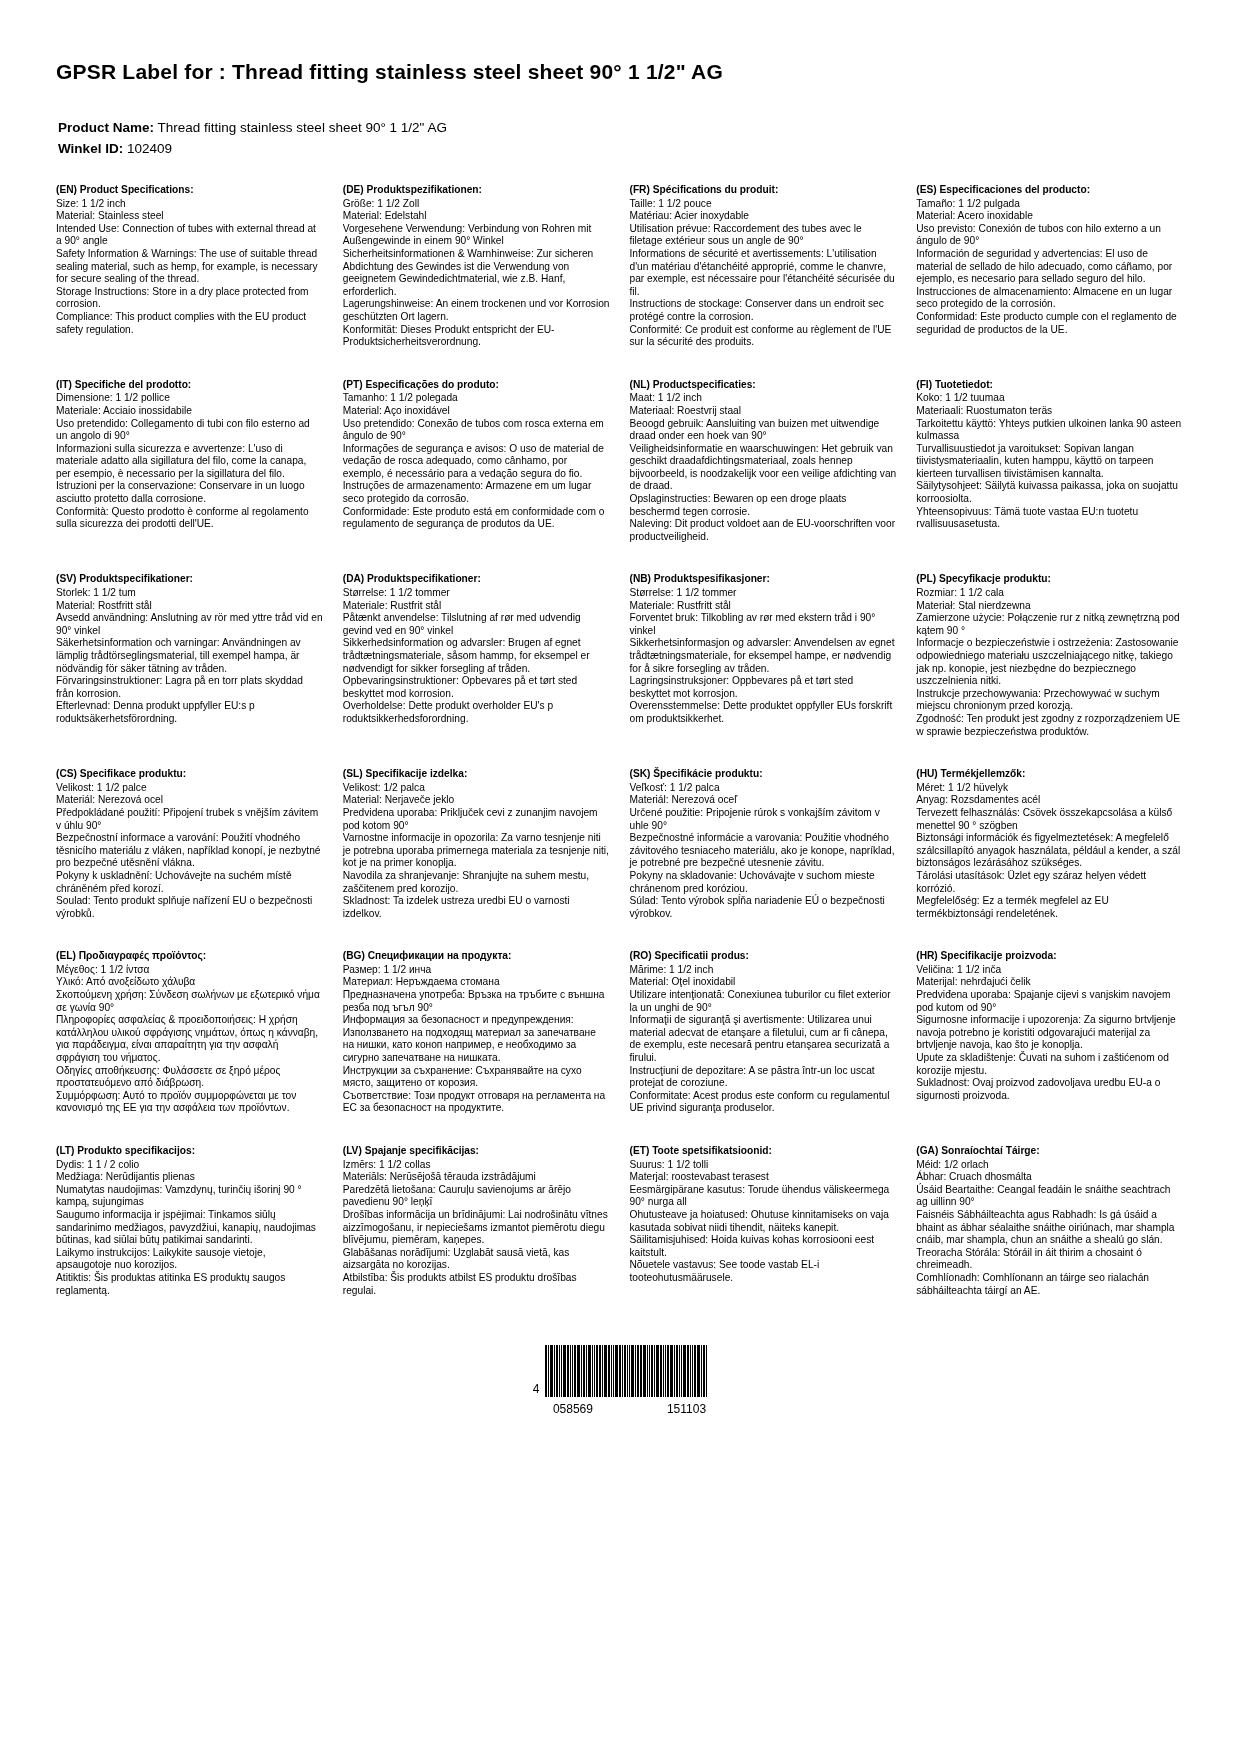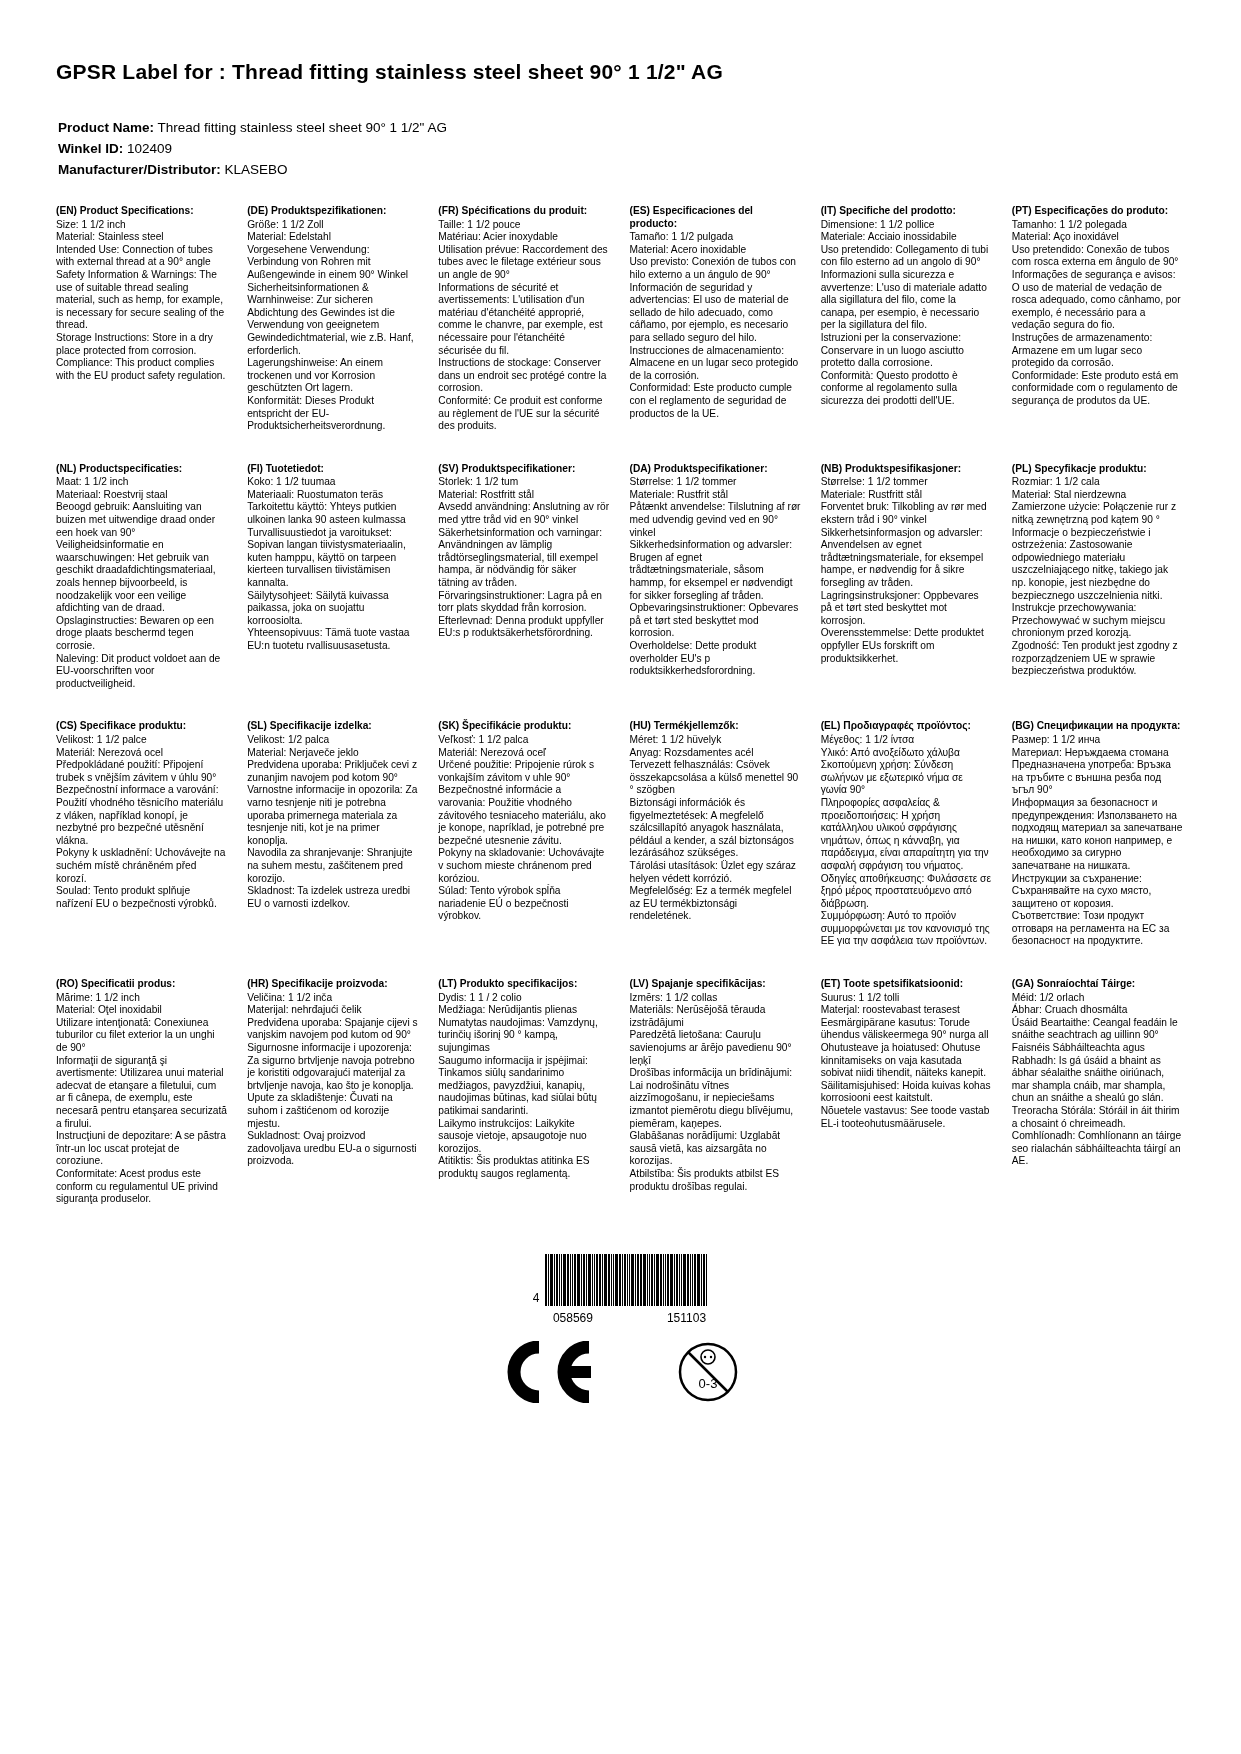--- a/index.html
+++ b/index.html
@@ -39,21 +39,21 @@
   }
   .meta-label {
     font-weight: bold;
     margin-top: 12px;
   }
   .meta-value {
     font-weight: normal;
   }
   .specs-grid {
     display: grid;
-    grid-template-columns: repeat(6, 1fr);
+    grid-template-columns: repeat(4, 1fr);
     column-gap: 18px;
     row-gap: 0;
     margin-top: 14px;
   }
   .spec-cell {
     font-size: 10.2px;
     line-height: 12.6px;
     padding: 0 2px 30px 0;
     box-sizing: border-box;
     overflow-wrap: break-word;
@@ -127,24 +127,20 @@
 
   <div class="meta">
     <div class="meta-row">
       <span class="meta-label">Product Name:</span>
       <span class="meta-value">Thread fitting stainless steel sheet 90° 1 1/2" AG</span>
     </div>
     <div class="meta-row">
       <span class="meta-label">Winkel ID:</span>
       <span class="meta-value">102409</span>
     </div>
-    <div class="meta-row">
-      <span class="meta-label">Manufacturer/Distributor:</span>
-      <span class="meta-value">KLASEBO</span>
-    </div>
   </div>
 
   <div class="specs-grid">
 
     <div class="spec-cell">
       <span class="spec-heading">(EN) Product Specifications:</span>
       <span class="spec-body">Size: 1 1/2 inch
 Material: Stainless steel
 Intended Use: Connection of tubes with external thread at a 90° angle
 Safety Information &amp; Warnings: The use of suitable thread sealing material, such as hemp, for example, is necessary for secure sealing of the thread.
@@ -429,36 +425,16 @@
         <span style="width:1px"></span>
           <span style="width:2px"></span>
           <span style="width:1px"></span>
       </div>
     </div>
     <div class="bc-numbers">
       <span>058569</span>
       <span>151103</span>
     </div>
 
-    <div class="marks">
-      <div class="ce-mark">
-        <svg width="96" height="62" viewBox="0 0 96 62">
-          <path d="M40 31 A28 28 0 1 0 40 3 A28 28 0 0 0 40 31 Z" fill="none"></path>
-          <path d="M36 6 A25 25 0 1 0 36 56" fill="none" stroke="#000" stroke-width="13"></path>
-          <path d="M86 6 A25 25 0 1 0 86 56" fill="none" stroke="#000" stroke-width="13"></path>
-          <rect x="62" y="25" width="26" height="12" fill="#000"></rect>
-        </svg>
-      </div>
-      <div class="age-mark">
-        <svg width="62" height="62" viewBox="0 0 62 62">
-          <circle cx="31" cy="31" r="28" fill="none" stroke="#000" stroke-width="2.5"></circle>
-          <line x1="11" y1="11" x2="51" y2="51" stroke="#000" stroke-width="2.5"></line>
-          <path d="M24 16 a7 7 0 1 1 14 0 a7 7 0 1 1 -14 0" fill="none" stroke="#000" stroke-width="1.6"></path>
-          <circle cx="28" cy="16" r="1.2" fill="#000"></circle>
-          <circle cx="34" cy="16" r="1.2" fill="#000"></circle>
-          <text x="31" y="47" font-family="Liberation Sans, sans-serif" font-size="13" text-anchor="middle" fill="#000">0-3</text>
-        </svg>
-      </div>
-    </div>
 
   </div>
 
 </div>
 
 </body></html>

